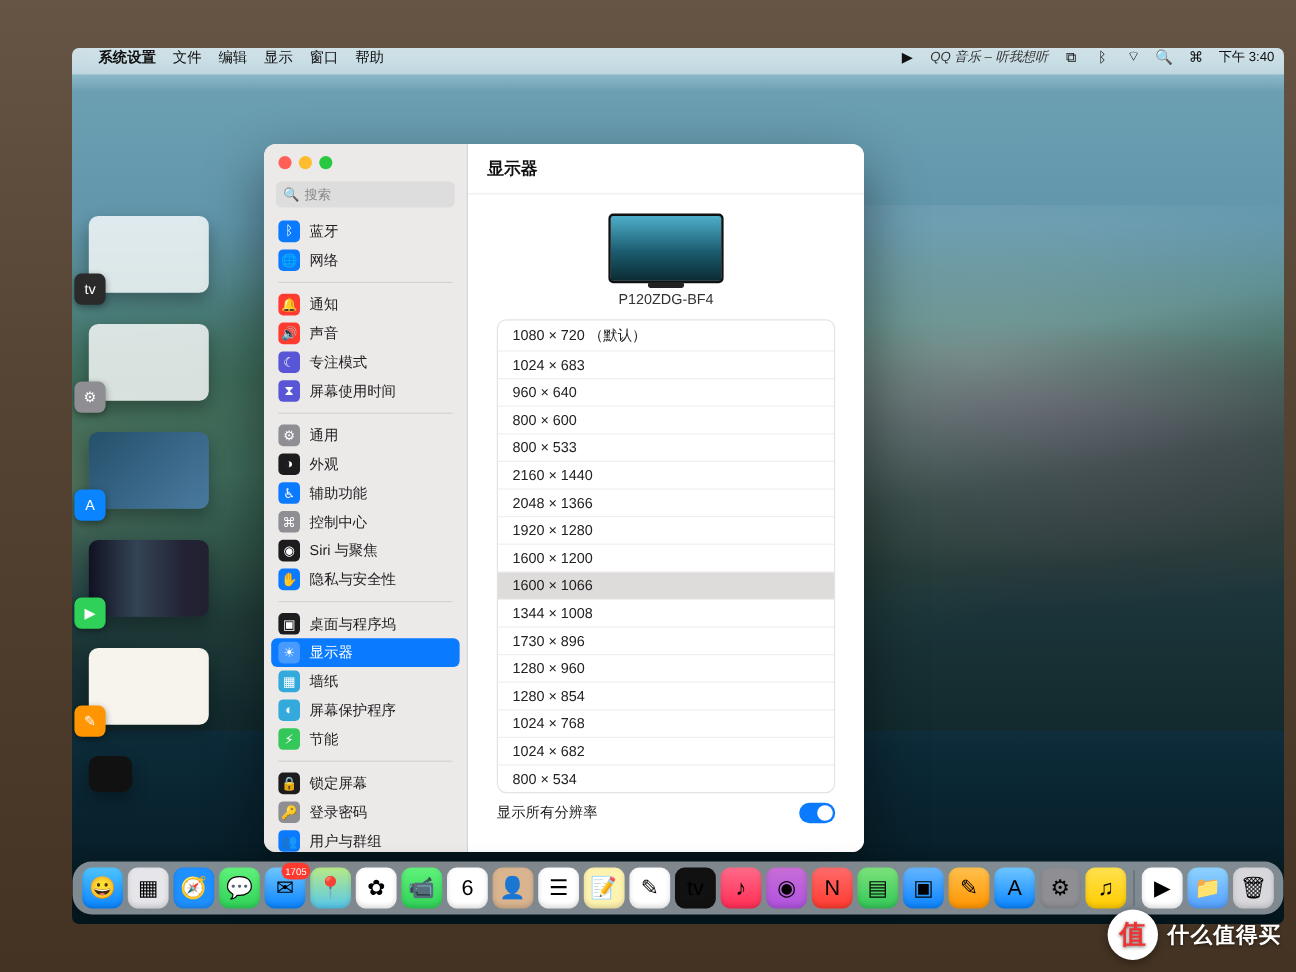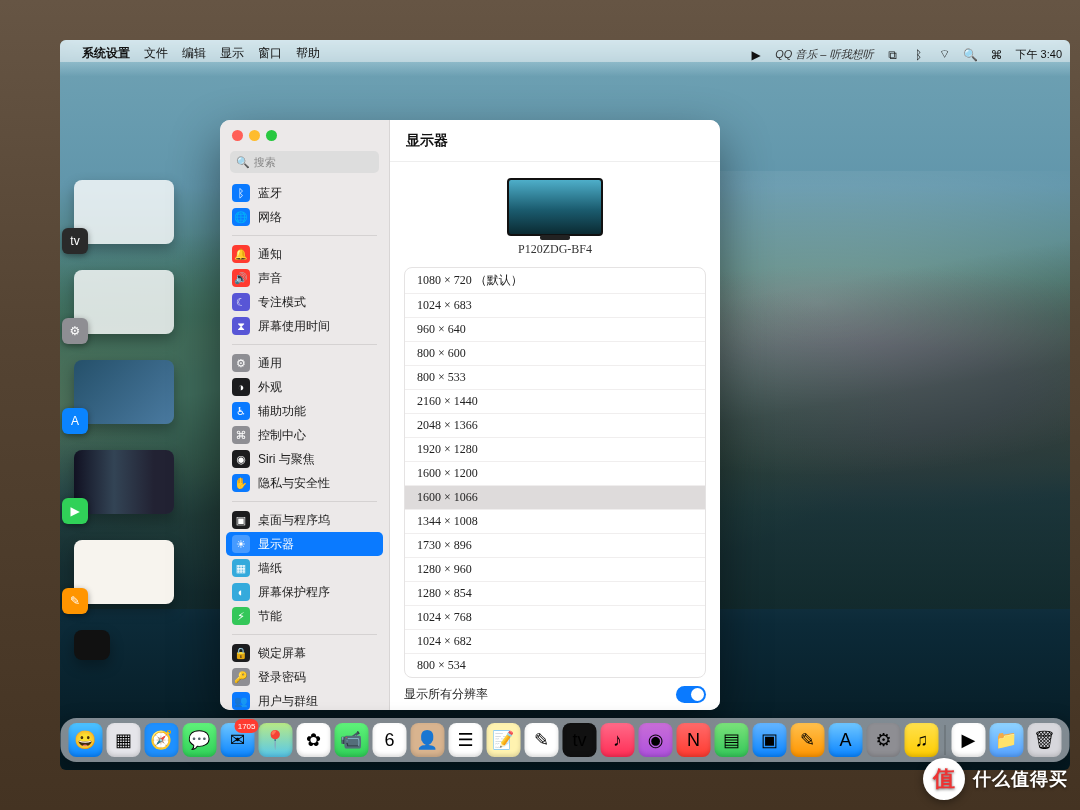--- a/index.html
+++ b/index.html
@@ -30,21 +30,21 @@
       linear-gradient(170deg, rgba(70,90,60,.0) 40%, rgba(20,40,35,.6) 60%),
       radial-gradient(ellipse at 30% 55%, #3e6a5a 20%, rgba(0,0,0,0) 55%),
       radial-gradient(ellipse at 78% 50%, #556 15%, rgba(0,0,0,0) 40%);
   }
 
   
   .menubar {
     position: absolute; left:0; right:0; top:0; height:22px;
     background: rgba(245,245,245,0.45);
     backdrop-filter: blur(6px);
-    display:flex; align-items:flex-end;
+    display:flex; align-items:flex-start;
     font-size:12px; color:#111; padding:0 8px;
     gap:14px;
   }
   .menubar .right { margin-left:auto; display:flex; align-items:center; gap:12px; }
   .menubar .apple { font-size:14px; }
   .status-icon { width:14px; height:14px; display:inline-flex; align-items:center; justify-content:center; }
 
   
   .left-thumbs { position:absolute; left:14px; top:140px; width:110px; display:flex; flex-direction:column; gap:26px; }
   .thumb { width:100px; height:64px; border-radius:8px; background: rgba(255,255,255,0.8); box-shadow: 0 6px 14px rgba(0,0,0,.3); position:relative; }
@@ -81,21 +81,21 @@
   .sb-item.selected .ic { background:rgba(255,255,255,.25)!important; }
   .sb-sep { height:1px; background:#d5d2d2; margin:6px 12px; }
 
   .main {
     flex:1; background:#fff; display:flex; flex-direction:column; overflow:hidden;
   }
   .main-header {
     height:42px; display:flex; align-items:center; padding:0 16px;
     font-size:14px; font-weight:600; color:#111; border-bottom:1px solid #eee;
   }
-  .main-scroll { flex:1; overflow-y:auto; padding:10px 0 0;font-family:Liberation Serif, serif; }
+  .main-scroll { flex:1; overflow-y:auto; padding:10px 10px 0; }
   .display-preview {
     display:flex; flex-direction:column; align-items:center; gap:6px; padding:6px 0 10px;
   }
   .display-preview .monitor {
     width:96px; height:58px; border-radius:4px; background:linear-gradient(180deg,#4eaec9,#1b5c6f 55%,#0b2b33);
     border:2px solid #111; position:relative;
   }
   .display-preview .monitor::after{content:"";position:absolute;left:50%;bottom:-6px;width:30px;height:5px;background:#222;border-radius:2px;transform:translateX(-50%);}
   .display-preview .label{font-size:12px;color:#333;}
 

